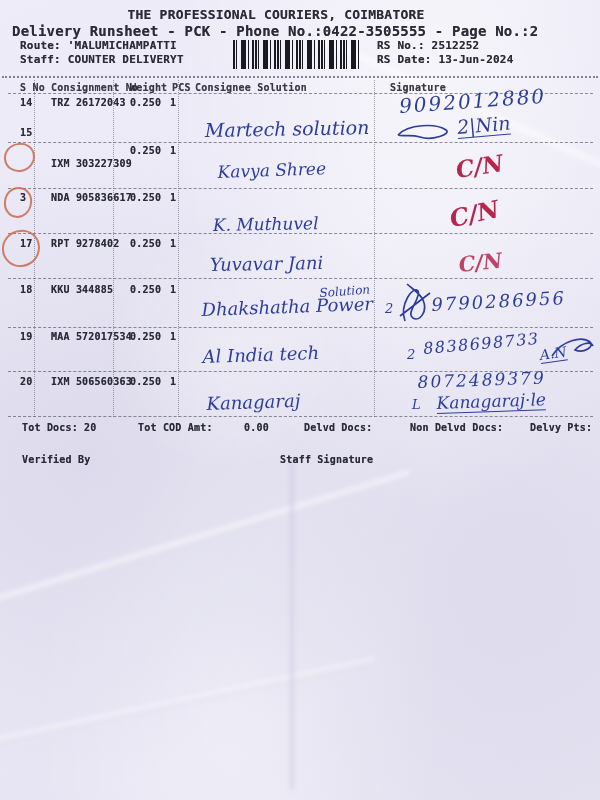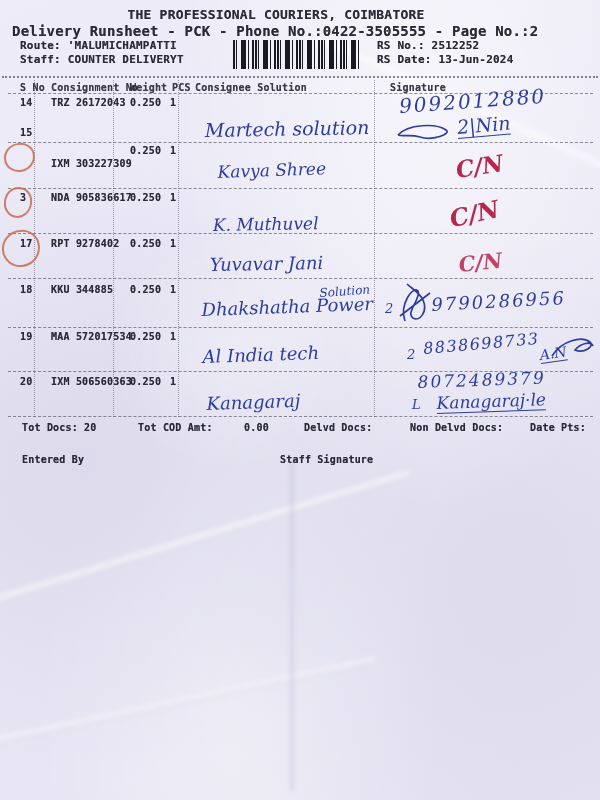--- a/index.html
+++ b/index.html
@@ -188,19 +188,19 @@
   <div class="hw" style="left:437px;top:393px;font-size:17px;transform:rotate(-2deg)">
     <span class="underl">Kanagaraj·le</span>
   </div>
 
   <div class="print t-cell" style="left:10px;top:422px">Tot Docs:</div>
   <div class="print t-cell" style="left:72px;top:422px">20</div>
   <div class="print t-cell" style="left:126px;top:422px">Tot COD Amt:</div>
   <div class="print t-cell" style="left:232px;top:422px">0.00</div>
   <div class="print t-cell" style="left:292px;top:422px">Delvd Docs:</div>
   <div class="print t-cell" style="left:398px;top:422px">Non Delvd Docs:</div>
-  <div class="print t-cell" style="left:518px;top:422px">Date Pts:</div>
-
-
-  <div class="print t-cell" style="left:10px;top:454px">Entered By</div>
+  <div class="print t-cell" style="left:518px;top:422px">Delvy Pts:</div>
+
+
+  <div class="print t-cell" style="left:10px;top:454px">Verified By</div>
   <div class="print t-cell" style="left:268px;top:454px">Staff Signature</div>
 
 </div>
 
 </body></html>

